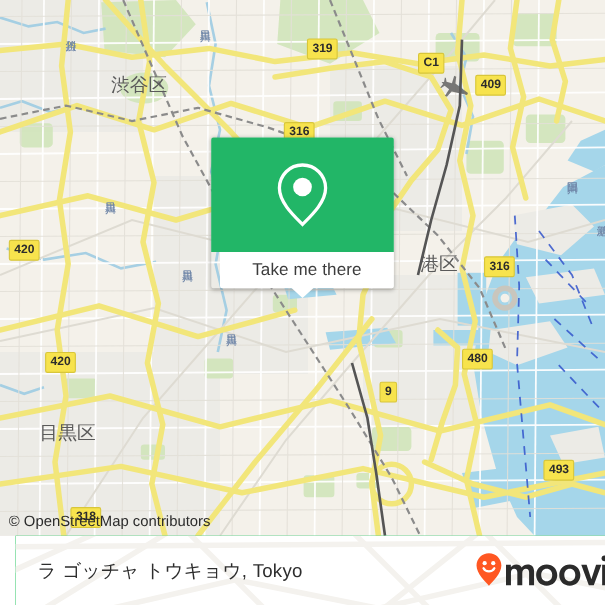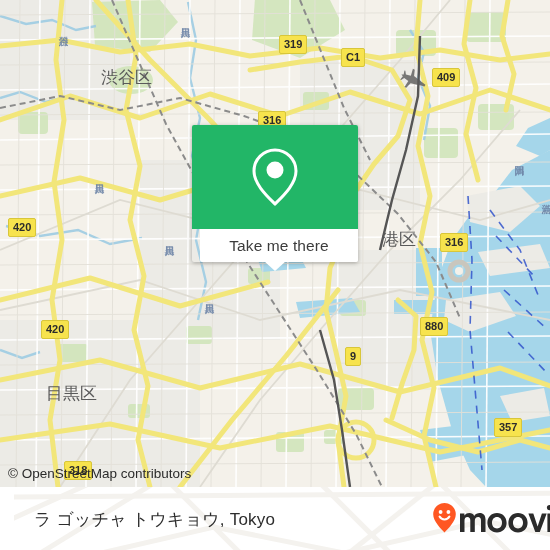--- a/index.html
+++ b/index.html
@@ -327,33 +327,33 @@
 
       <g fill="#5a5a5a" transform="translate(414,76) rotate(25)" opacity="0.8">
         <path d="M0 0 L14 3 L14 5 L0 8 L-2 14 L-4 14 L-3 7 L-8 6 L-10 9 L-11 9 L-10 5 L-12 4 L-10 3 L-11 -1 L-10 -1 L-8 2 L-3 1 L-4 -6 L-2 -6 Z"></path>
       </g>
 
       <circle cx="459" cy="271" r="9" fill="none" stroke="#c9c6bd" stroke-width="5"></circle>
       <circle cx="459" cy="271" r="4" fill="#f4f1ea"></circle>
     </svg>
 
     <div class="shield" style="left:279px; top:35px;">319</div>
-    <div class="shield" style="left:341px; top:48px;">C1</div>
+    <div class="shield" style="left:380px; top:48px;">C1</div>
     <div class="shield" style="left:432px; top:68px;">409</div>
     <div class="shield" style="left:258px; top:111px;">316</div>
     <div class="shield" style="left:8px;   top:218px;">420</div>
     <div class="shield" style="left:440px; top:233px;">316</div>
     <div class="shield" style="left:41px;  top:320px;">420</div>
-    <div class="shield" style="left:420px; top:317px;">880</div>
+    <div class="shield" style="left:420px; top:317px;">480</div>
     <div class="shield" style="left:345px; top:347px;">9</div>
-    <div class="shield" style="left:494px; top:418px;">357</div>
+    <div class="shield" style="left:494px; top:418px;">493</div>
     <div class="shield" style="left:64px;  top:461px;">318</div>
 
     <div class="place-label" style="left:101px; top:66px;">渋谷区</div>
-    <div class="place-label" style="left:46px;  top:382px;">目黒区</div>
+    <div class="place-label" style="left:36px;  top:382px;">目黒区</div>
     <div class="place-label" style="left:358px; top:228px;padding-left:24px;">港区</div>
 
     <div class="river-label" style="left:56px;  top:28px;">渋谷川</div>
     <div class="river-label" style="left:178px; top:20px;">目黒川</div>
     <div class="river-label" style="left:92px;  top:176px;">目黒川</div>
     <div class="river-label" style="left:162px; top:238px;">目黒川</div>
     <div class="river-label" style="left:202px; top:296px;">目黒川</div>
     <div class="river-label" style="left:512px; top:158px;">隅田川</div>
     <div class="river-label" style="left:539px; top:196px;">新港</div>
 

